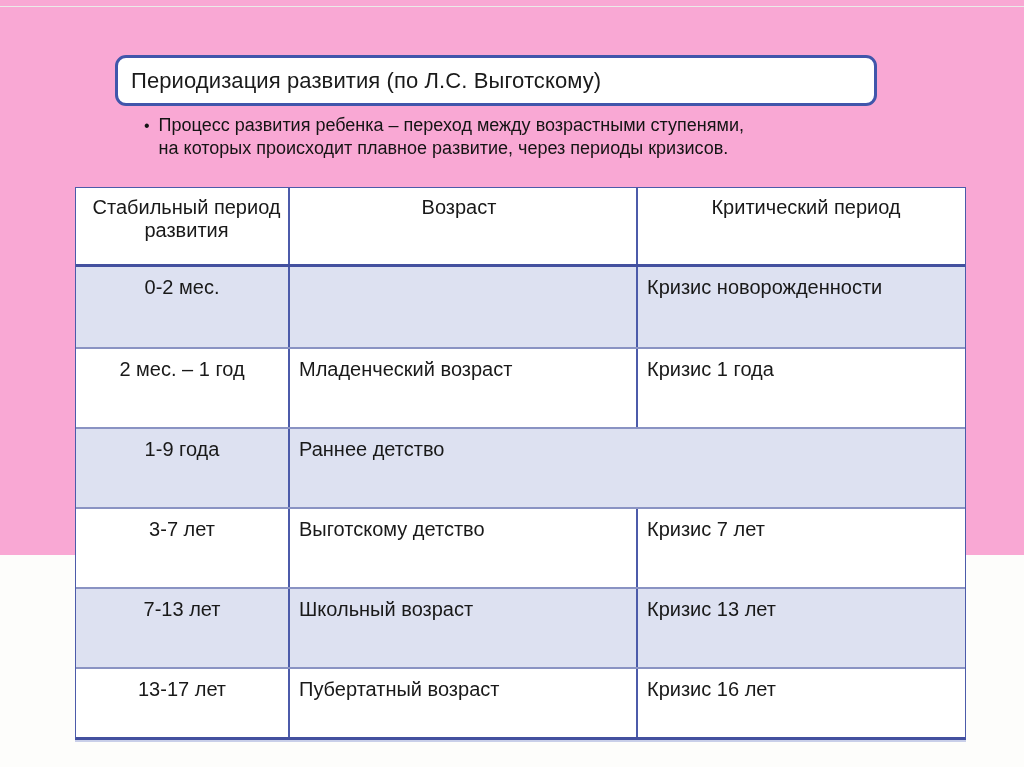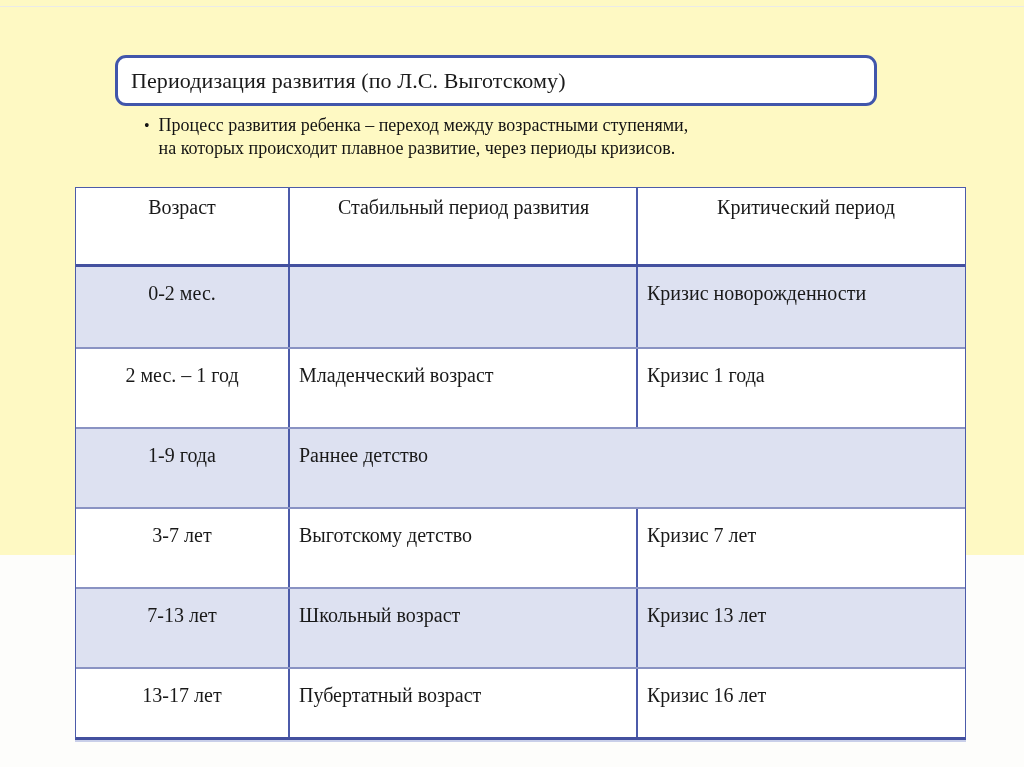--- a/index.html
+++ b/index.html
@@ -13,22 +13,21 @@
     font-family: "Liberation Sans", sans-serif;
     color: #171717;
     overflow: hidden;
   }
   * { box-sizing: border-box; }
 
   .slide {
     position: relative;
     width: 1024px;
     height: 555px;
-    background: #fef9c3;
-    font-family: Liberation Serif, serif;
+    background: #f9a8d4;
   }
 
   .page-top-line {
     position: absolute;
     top: 6px;
     left: 0;
     width: 100%;
     height: 1px;
     background: #ebebe8;
   }
@@ -86,21 +85,21 @@
     display: grid;
     grid-template-columns: 212px 340px 337px;
   }
   .trow.header { height: 79px; border-bottom: 3px solid #43509f; }
   .trow.body   { height: 80px; }
   .trow.body.last { height: 70px; }
   .trow.body + .trow.body { border-top: 2px solid #8a93c3; }
   .trow.banded { background: #dde1f1; }
 
   .cell {
-    padding-top: 15px;
+    padding-top: 9px;
     font-size: 20px;
     color: #191919;
     overflow: hidden;
   }
   .cell + .cell { border-left: 2px solid #4c5baa; }
 
   .trow.header .cell { text-align: center; padding-top: 8px; }
   .cell.c-age { text-align: center; }
   .cell.c-stable   { text-align: left; padding-left: 9px; }
   .cell.c-critical { text-align: left; padding-left: 9px; margin-left: 8px; }
@@ -120,22 +119,22 @@
     <span class="bullet-marker">•</span>
     <span class="bullet-lines">
       <span>Процесс развития ребенка – переход между возрастными ступенями,</span><br>
       <span>на которых происходит плавное развитие, через периоды кризисов.</span>
     </span>
   </div>
 
   <div class="ptable">
 
     <div class="trow header">
+      <div class="cell c-stable">Стабильный период развития</div>
       <div class="cell c-age">Возраст</div>
-      <div class="cell c-stable">Стабильный период развития</div>
       <div class="cell c-critical">Критический период</div>
     </div>
 
     <div class="trow body banded">
       <div class="cell c-age">0-2 мес.</div>
       <div class="cell c-stable"></div>
       <div class="cell c-critical">Кризис новорожденности</div>
     </div>
 
     <div class="trow body">

